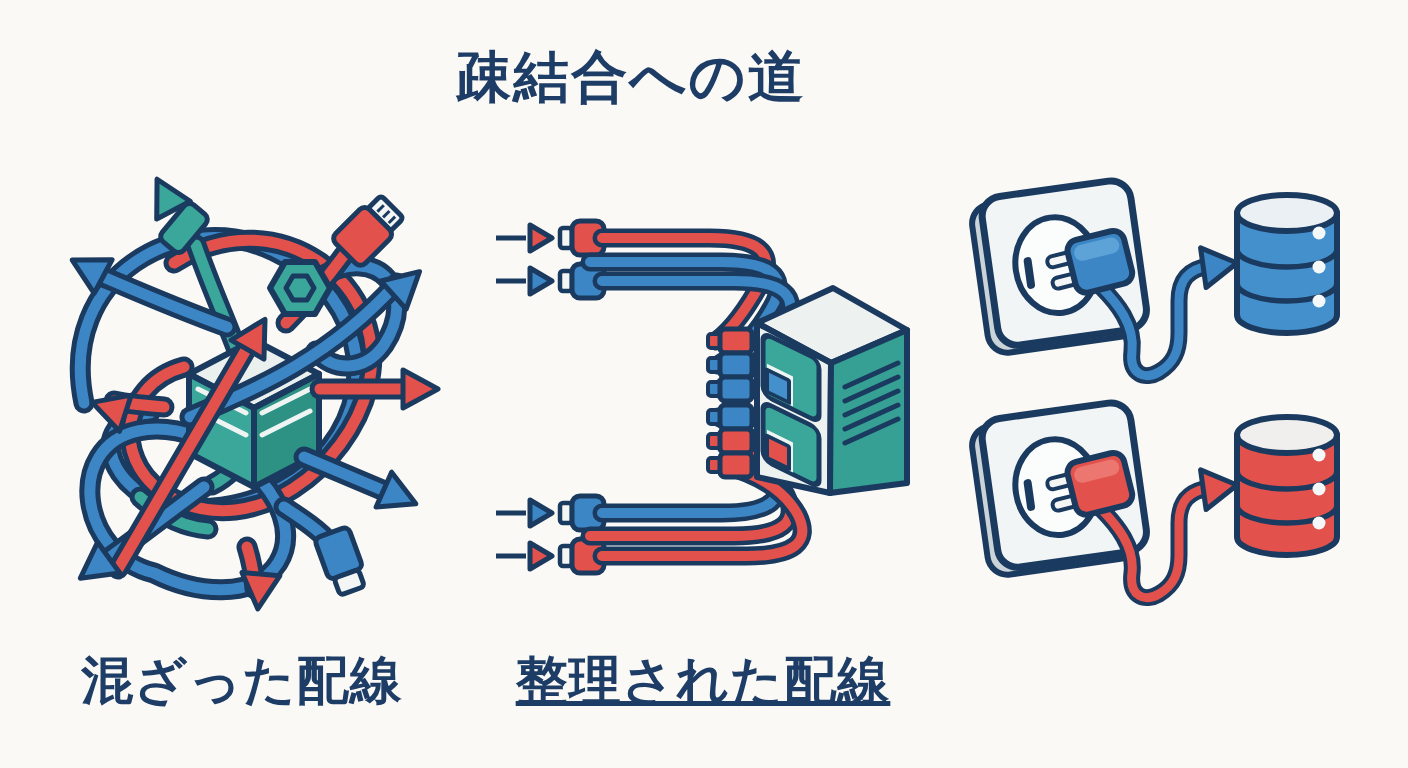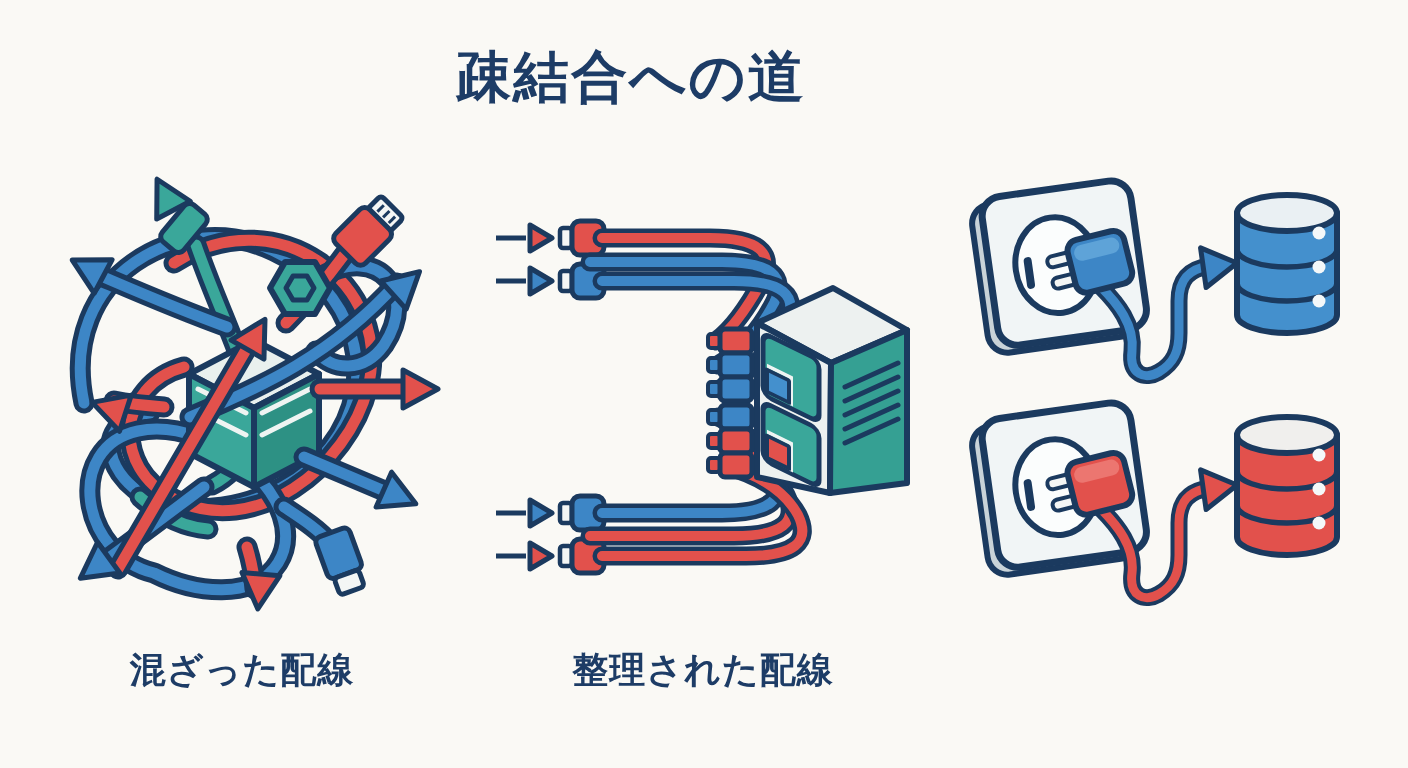--- a/index.html
+++ b/index.html
@@ -13,24 +13,24 @@
     position:absolute;top:40px;left:0;width:100%;
     text-align:center;font-size:56px;font-weight:800;
     color:#1d3c66;letter-spacing:2px;
   }
   .panel{position:absolute;}
   #panel-tangled{left:22px;top:155px;}
   #panel-organized{left:470px;top:195px;}
   #panel-decoupled{left:965px;top:163px;}
   .label{
     position:absolute;top:646px;text-align:center;
-    font-size:36px;font-weight:800;color:#1d3c66;letter-spacing:1px;
+    font-size:52px;font-weight:800;color:#1d3c66;letter-spacing:1px;
   }
   #label-0{left:22px;width:440px;}
-  #label-1{left:468px;width:470px;}
+  #label-1{left:468px;width:470px;text-decoration:underline;}
   #label-2{left:945px;width:460px;}
   
   .co{fill:none;stroke:#1b3a5f;stroke-width:21;stroke-linecap:round;}
   .ci{fill:none;stroke-width:11;stroke-linecap:round;}
   .co2{fill:none;stroke:#1b3a5f;stroke-width:19;stroke-linecap:round;}
   .ci2{fill:none;stroke-width:10;stroke-linecap:round;}
   .co3{fill:none;stroke:#1b3a5f;stroke-width:17;stroke-linecap:round;}
   .ci3{fill:none;stroke-width:9;stroke-linecap:round;}
   .nv{stroke:#1b3a5f;stroke-linejoin:round;}
 </style>

